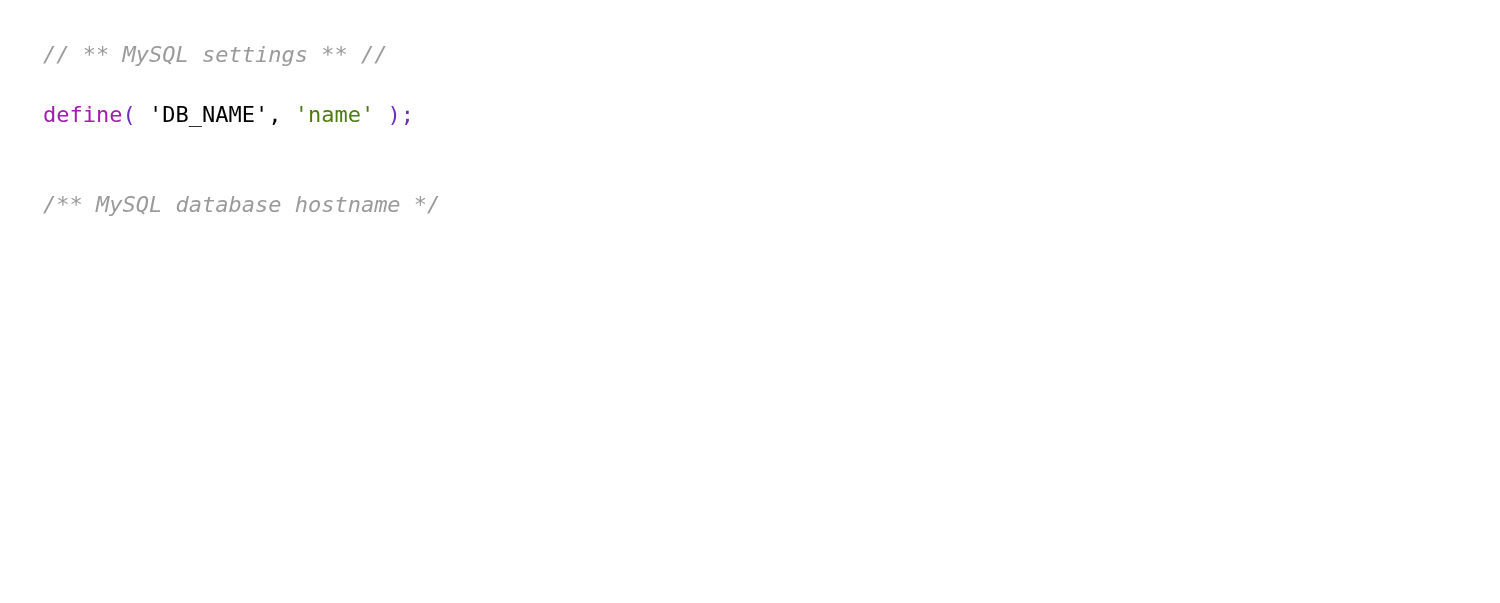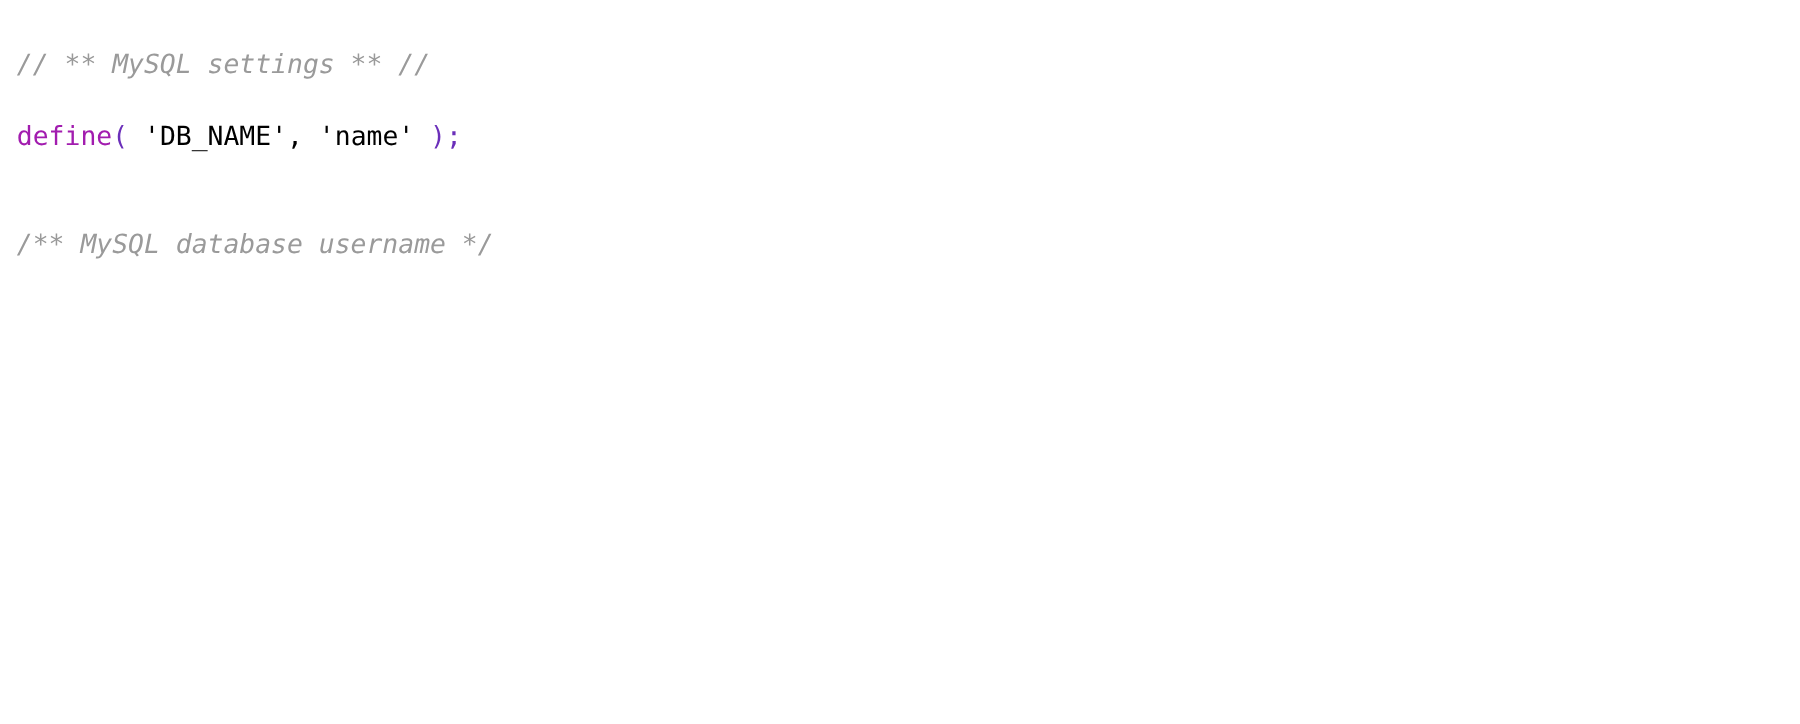--- a/index.html
+++ b/index.html
@@ -12,20 +12,21 @@
     font-size: 22px;
     line-height: 30px;
     white-space: pre;
     color: #000000;
     padding: 10px 0 10px 14px;
     cursor: text;
   }
   .line {
     display: block;
     position: relative;
+    margin-left: 29px;
   }
   .line.highlight {
     background: #fffbe6;
   }
   .comment {
     color: #9a9a9a;
     font-style: italic;
   }
   .keyword {
     color: #a21caf; 
@@ -33,41 +34,41 @@
   .paren {
     color: #6b2fba;
   }
   .punct {
     color: #000000;
   }
   .string {
     color: #000000; 
   }
   .string.alt {
-    color: #000000; 
+    color: #4d7c0f; 
   }
   .caret {
     display: inline-block;
     width: 0;
     border-left: 1px solid #000;
     height: 24px;
     vertical-align: text-bottom;
     margin-left: -1px;
     position: relative;
     top: 4px;
   }
 </style>
 </head>
 <body>
 
 <div class="editor">
 <span class="line"><span class="comment">// ** MySQL settings ** //</span></span>
 <span class="line"><span class="keyword">define</span><span class="paren">( </span><span class="string">'DB_NAME'</span><span class="punct">, </span><span class="string alt">'name'</span><span class="paren"> );</span></span>
 <span class="line"></span>
-<span class="line"><span class="comment">/** MySQL database username */</span></span>
+<span class="line"><span class="comment">/** MySQL database hostname */</span></span>
 <span class="line"></span>
 <span class="line"></span>
 
 <span class="line"></span>
 
 
 <span class="line"></span>
 
 
 </div>

